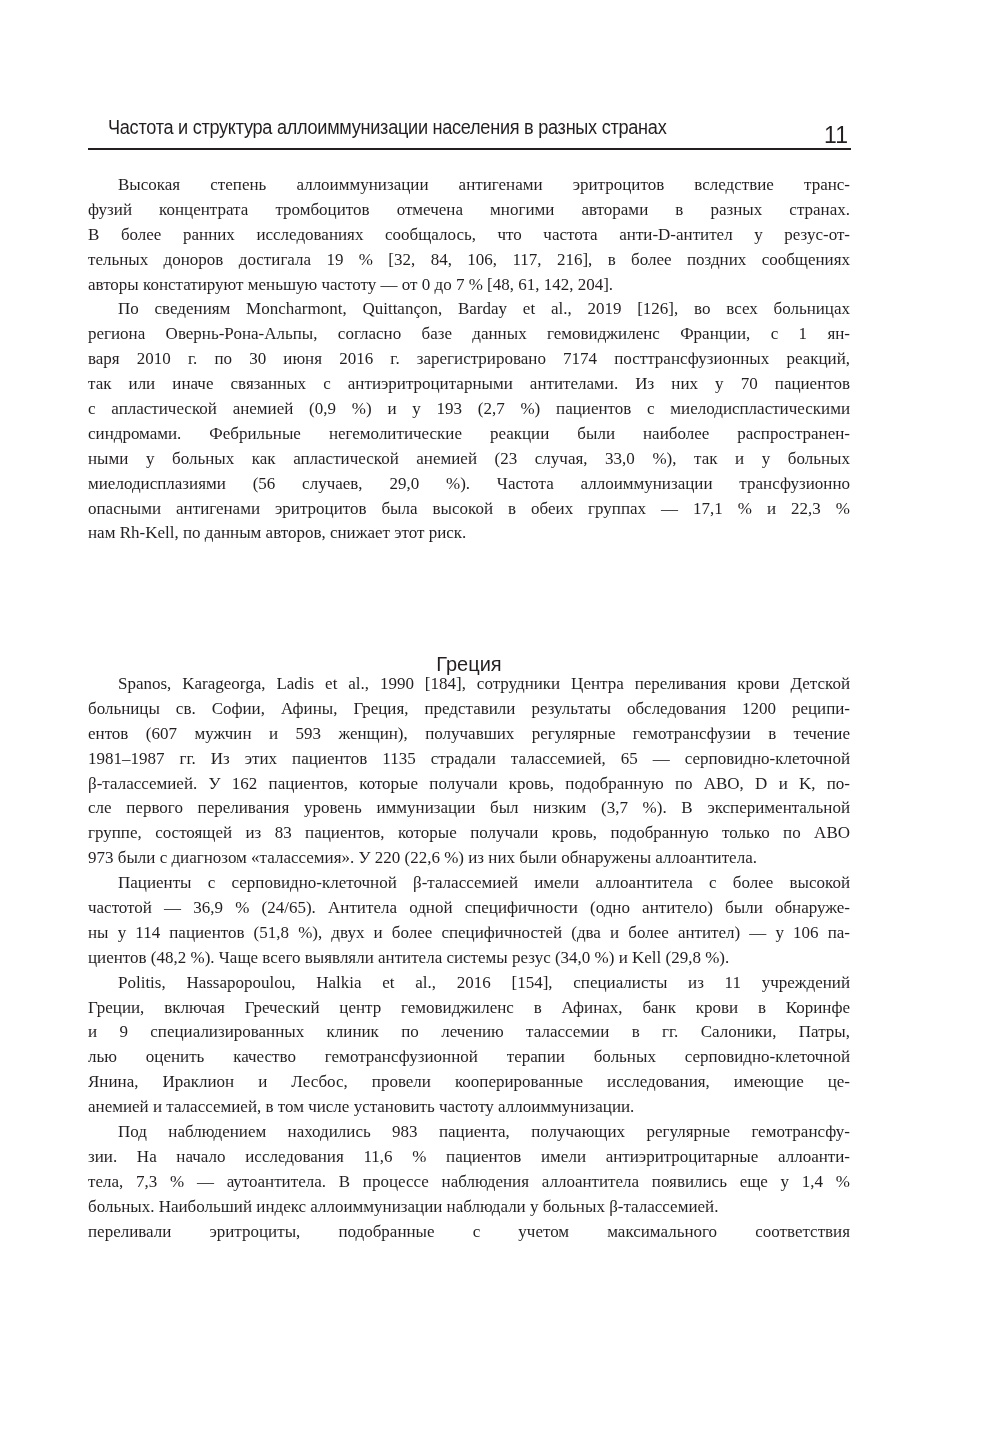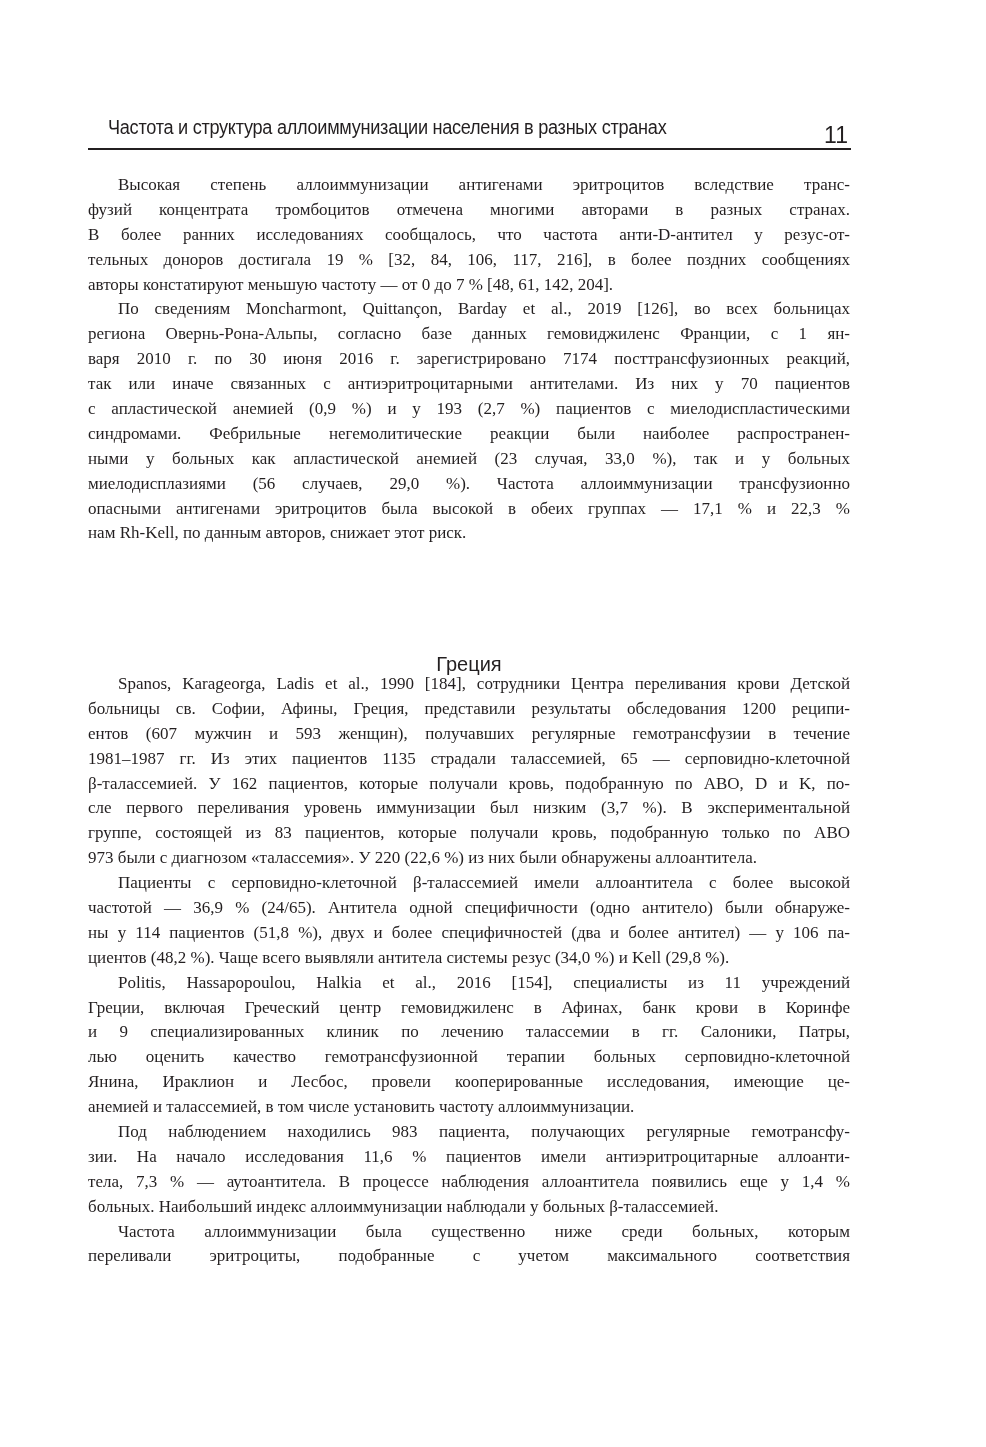--- a/index.html
+++ b/index.html
@@ -93,17 +93,16 @@
         <span class="line">Янина, Ираклион и Лесбос, провели кооперированные исследования, имеющие це-</span>
         <span class="line last">анемией и талассемией, в том числе установить частоту аллоиммунизации.</span>
       </div>
       <div>
         <span class="line indent">Под наблюдением находились 983 пациента, получающих регулярные гемотрансфу-</span>
         <span class="line">зии. На начало исследования 11,6 % пациентов имели антиэритроцитарные аллоанти-</span>
         <span class="line">тела, 7,3 % — аутоантитела. В процессе наблюдения аллоантитела появились еще у 1,4 %</span>
         <span class="line last">больных. Наибольший индекс аллоиммунизации наблюдали у больных β-талассемией.</span>
       </div>
       <div>
-        <span class="line indent">Частота аллоиммунизации была существенно ниже среди больных, которым</span>
         <span class="line">переливали эритроциты, подобранные с учетом максимального соответствия</span>
       </div>
     </div>
 </div>
 
 </body></html>

